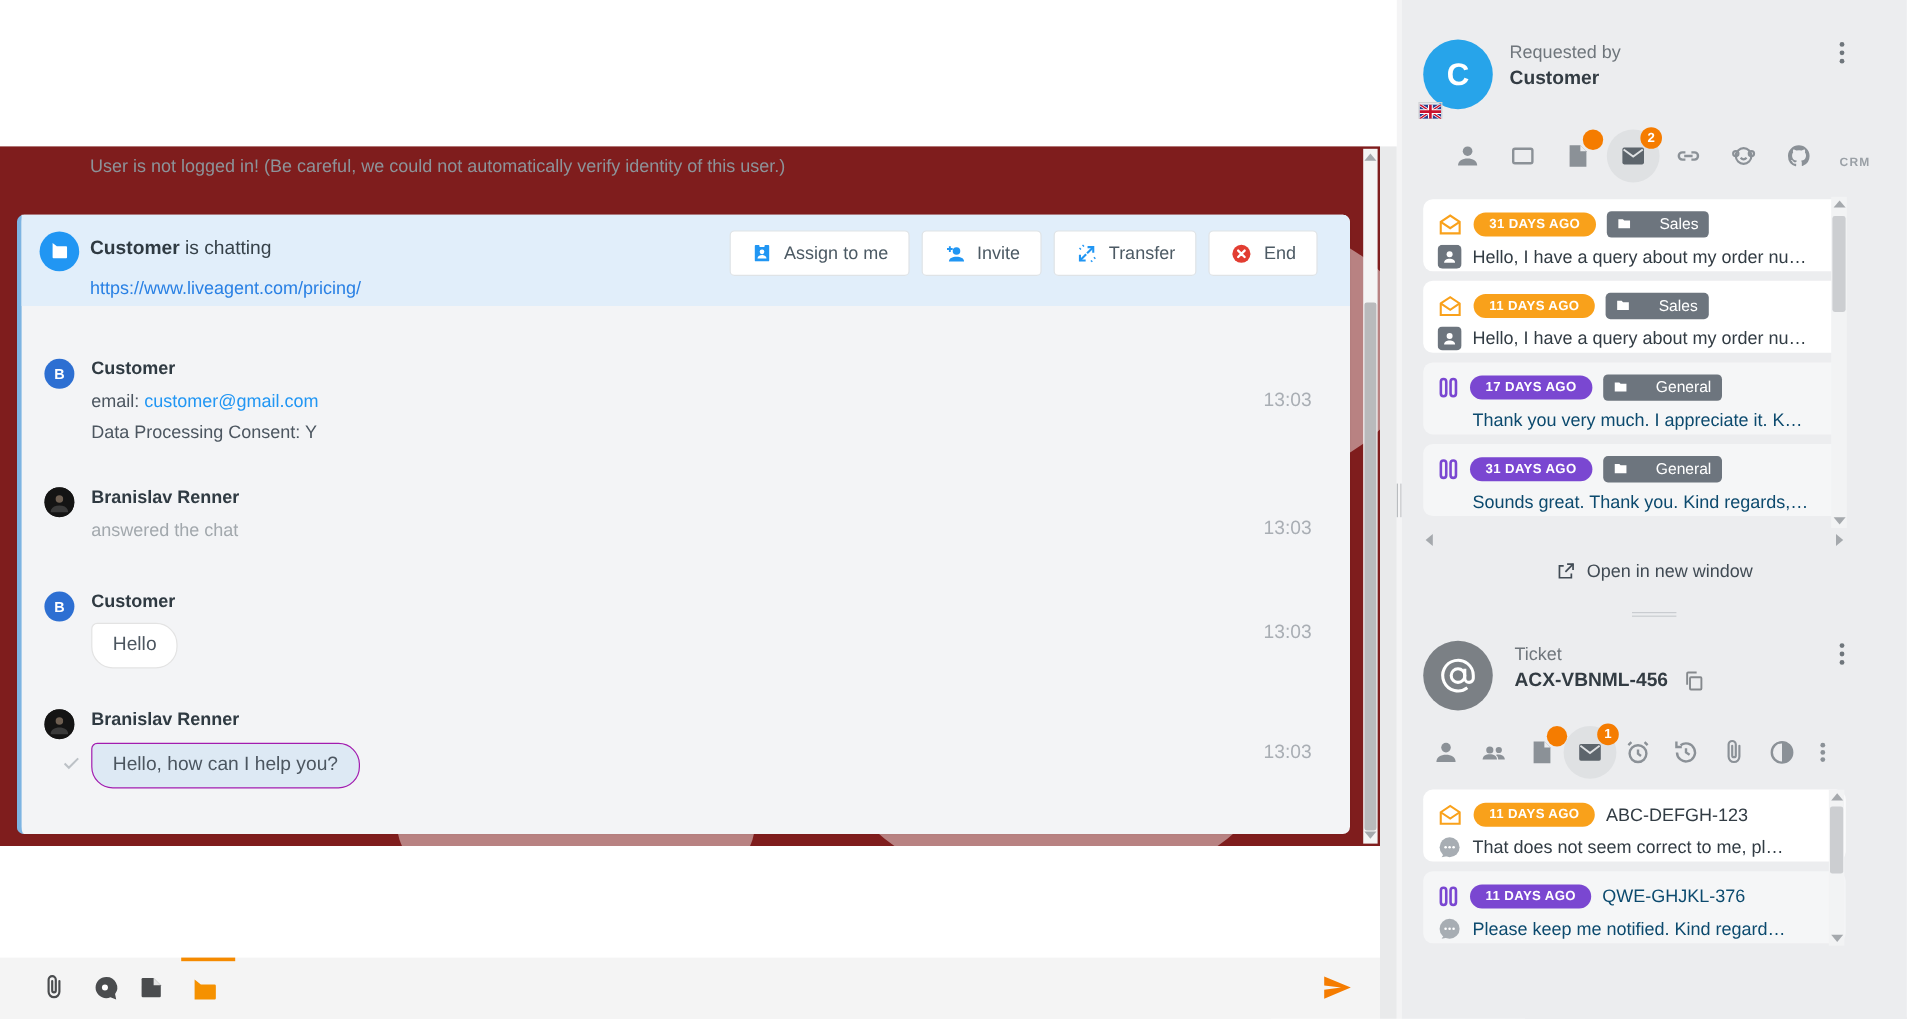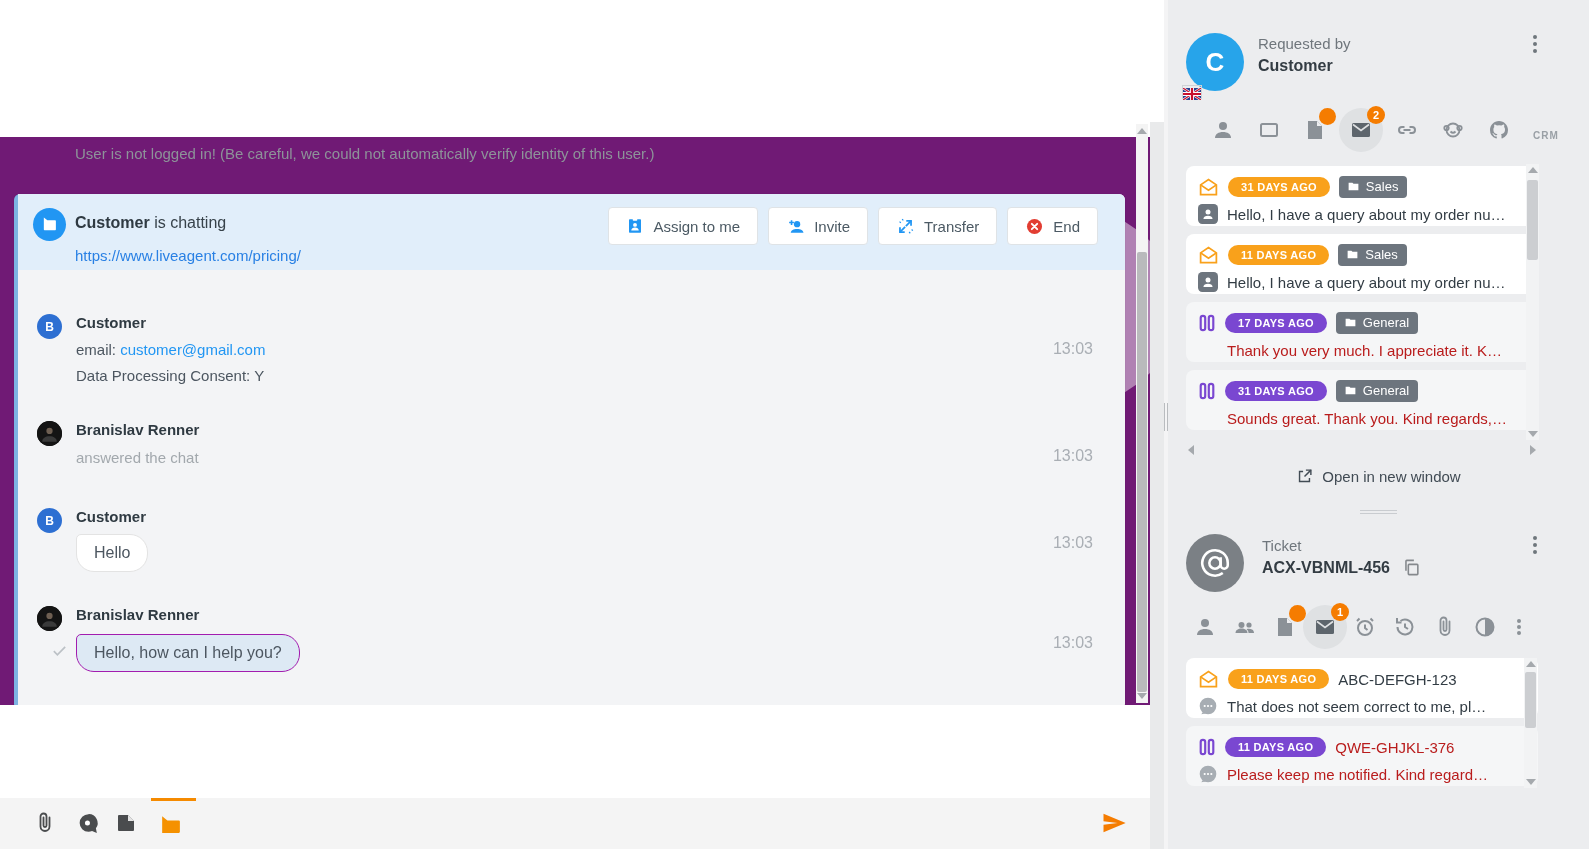--- a/index.html
+++ b/index.html
@@ -1,20 +1,20 @@
 <!DOCTYPE html>
 <html><head>
 <meta charset="utf-8">
 <style>
   * { margin:0; padding:0; box-sizing:border-box; }
   html,body { width:1589px; height:849px; overflow:hidden; font-family:"Liberation Sans", sans-serif; background:#fff; }
 
   
   #main { position:absolute; left:0; top:0; width:1150px; height:849px; background:#fff; }
-  #chat-area { position:absolute; left:0; top:137px; width:1150px; height:583px; background:#701a75; overflow:hidden; }
+  #chat-area { position:absolute; left:0; top:122px; width:1150px; height:583px; background:#7f1d1d; overflow:hidden; }
   .cloud { position:absolute; background:rgba(255,255,255,.45); border-radius:50%; }
   #notice { position:absolute; left:75px; top:8px; font-size:15px; color:#8d9399; }
 
   #chat-panel { position:absolute; left:14px; top:57px; width:1111px; height:516px;
     background:#f3f4f6; border-left:4px solid #7db4e2; border-radius:6px; box-shadow:0 0 0 1px rgba(0,0,0,0.02); }
   #chat-panel-header { height:76px; background:#e1eefa; border-radius:0 6px 0 0; position:relative; }
   #chat-type-icon { position:absolute; left:15px; top:14px; width:33px; height:33px; border-radius:50%; background:#2196f3; display:flex; align-items:center; justify-content:center; }
   .hdr-title { position:absolute; left:57px; top:20px; font-size:16px; color:#37424a; }
   .hdr-title b { color:#2f3a42; }
   .hdr-url { position:absolute; left:57px; top:53px; font-size:15px; color:#2980e4; text-decoration:none; }
@@ -76,25 +76,25 @@
   .badge-dot { position:absolute; right:-9px; top:-10px; width:17px; height:17px; border-radius:50%; background:#f57c00; }
   .badge-num { position:absolute; right:-12px; top:-12px; min-width:18px; height:18px; border-radius:50%; background:#f57c00; color:#fff; font-size:11px; font-weight:bold; display:flex; align-items:center; justify-content:center; }
   .crm-ic { font-size:10px; letter-spacing:1px; color:#9aa0a6; font-weight:bold; position:relative; top:7px; }
 
   .card { position:absolute; left:18px; width:352px; height:60px; border-radius:8px; padding:9px 12px; }
   .card.unread { background:#fff; }
   .card.read { background:#f5f6f7; }
   .crow1 { display:flex; align-items:center; gap:9px; height:24px; }
   .crow2 { display:flex; align-items:center; gap:9px; margin-top:4px; height:22px; font-size:15px; }
   .card.unread .crow2, .card.unread .ccode { color:#323c44; }
-  .card.read .crow2, .card.read .ccode { color:#b91c1c; }
+  .card.read .crow2, .card.read .ccode { color:#0c4a6e; }
   .pill { font-size:11px; font-weight:bold; color:#fff; padding:4px 13px; border-radius:12px; letter-spacing:.3px; white-space:nowrap; }
   .pill.orange { background:#f9a11b; }
   .pill.purple { background:#7a47d1; }
-  .dept { display:flex; align-items:center; gap:6px; background:#6d757e; color:#fff; font-size:13px; padding:3px 9px 4px 8px; border-radius:4px; }
+  .dept { display:flex; align-items:center; gap:23px; background:#6d757e; color:#fff; font-size:13px; padding:3px 9px 4px 8px; border-radius:4px; }
   .ccode { font-size:15px; }
   .prev { white-space:nowrap; overflow:hidden; }
   .spacer20 { width:20px; flex:0 0 20px; }
 
   .side-vscroll { position:absolute; width:13px; background:#f2f3f4; }
   .side-vscroll .thumb { position:absolute; left:1px; width:11px; background:#ccced1; border-radius:2px; }
 
   #open-new { position:absolute; left:0; top:468px; width:100%; display:flex; align-items:flex-end; justify-content:center; gap:9px; font-size:15px; color:#414b54; cursor:pointer; }
   #drag-div { position:absolute; left:192px; top:510px; width:37px; cursor:row-resize; }
   #drag-div i { display:block; height:1px; background:#c9ccd0; margin-bottom:2px; }

